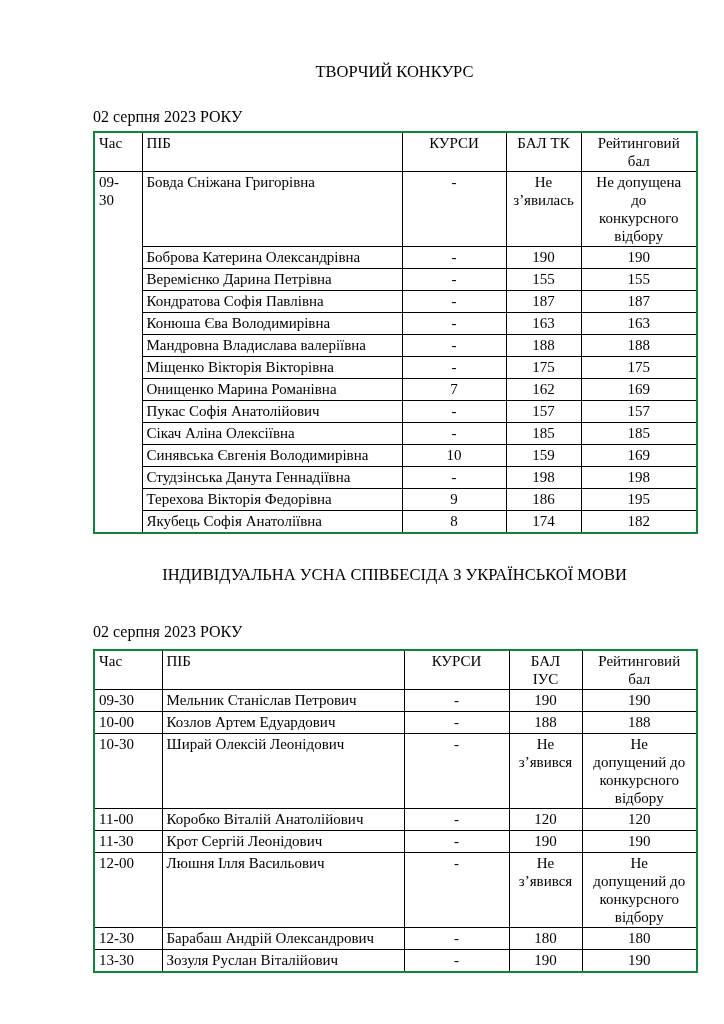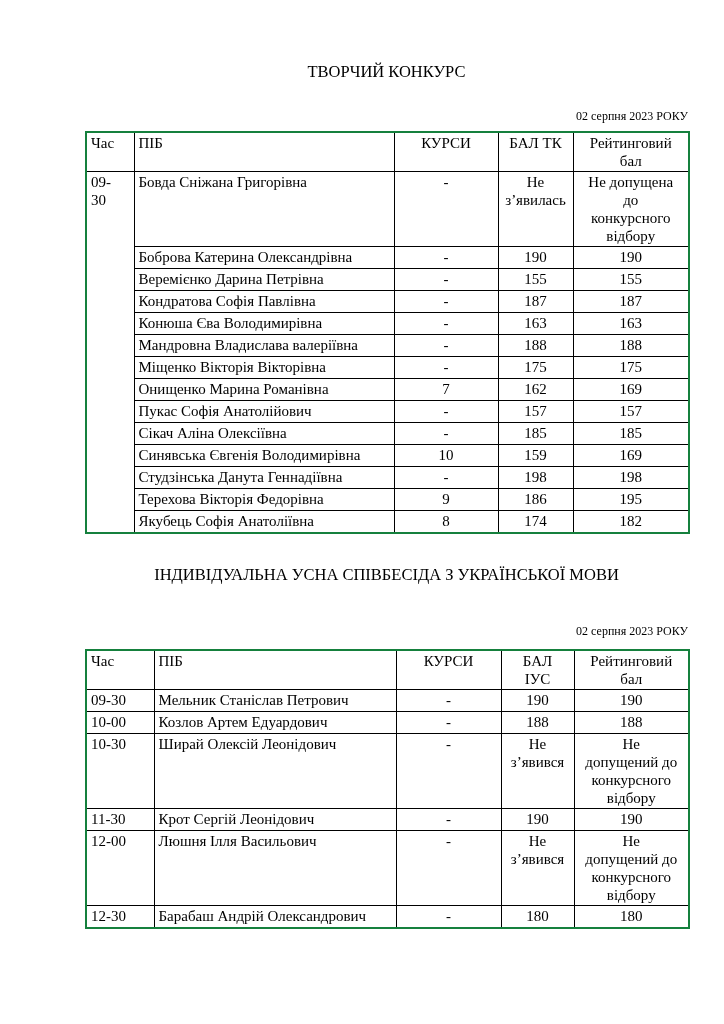--- a/index.html
+++ b/index.html
@@ -15,32 +15,33 @@
     overflow: hidden;
   }
   .page {
     padding: 62px 0 0 85px;
     box-sizing: border-box;
     width: 724px;
     height: 1024px;
   }
   .block {
     width: 603px;
+    margin-left: 8px;
   }
   .doc-title {
     font-size: 16.5px;
     line-height: 20px;
     font-weight: normal;
     text-align: center;
     margin: 0 0 25px 0;
   }
   .doc-date {
-    font-size: 12px;
+    font-size: 16px;
     line-height: 19px;
-    text-align: right;
+    text-align: left;
     margin: 0 0 5px 0;
   }
   .section-2 {
     margin-top: 31px;
   }
   .section-2 .doc-title {
     margin-bottom: 37px;
   }
   .section-2 .doc-date {
     margin-bottom: 8px;
@@ -234,20 +235,27 @@
             <td class="cell-left">Ширай Олексій Леонідович</td>
             <td class="center">-</td>
             <td class="center">Не
 з’явився</td>
             <td class="center bold">Не
 допущений до
 конкурсного
 відбору</td>
           </tr>
           <tr class="data-row">
+            <td class="cell-left">11-00</td>
+            <td class="cell-left">Коробко Віталій Анатолійович</td>
+            <td class="center">-</td>
+            <td class="center">120</td>
+            <td class="center bold">120</td>
+          </tr>
+          <tr class="data-row">
             <td class="cell-left">11-30</td>
             <td class="cell-left">Крот Сергій Леонідович</td>
             <td class="center">-</td>
             <td class="center">190</td>
             <td class="center bold">190</td>
           </tr>
           <tr class="data-row">
             <td class="cell-left">12-00</td>
             <td class="cell-left">Люшня Ілля Васильович</td>
             <td class="center">-</td>
@@ -258,17 +266,24 @@
 конкурсного
 відбору</td>
           </tr>
           <tr class="data-row">
             <td class="cell-left">12-30</td>
             <td class="cell-left">Барабаш Андрій Олександрович</td>
             <td class="center">-</td>
             <td class="center">180</td>
             <td class="center bold">180</td>
           </tr>
+          <tr class="data-row">
+            <td class="cell-left">13-30</td>
+            <td class="cell-left">Зозуля Руслан Віталійович</td>
+            <td class="center">-</td>
+            <td class="center">190</td>
+            <td class="center bold">190</td>
+          </tr>
         </tbody>
     </table>
   </div>
 
 </div>
 
 </body></html>

